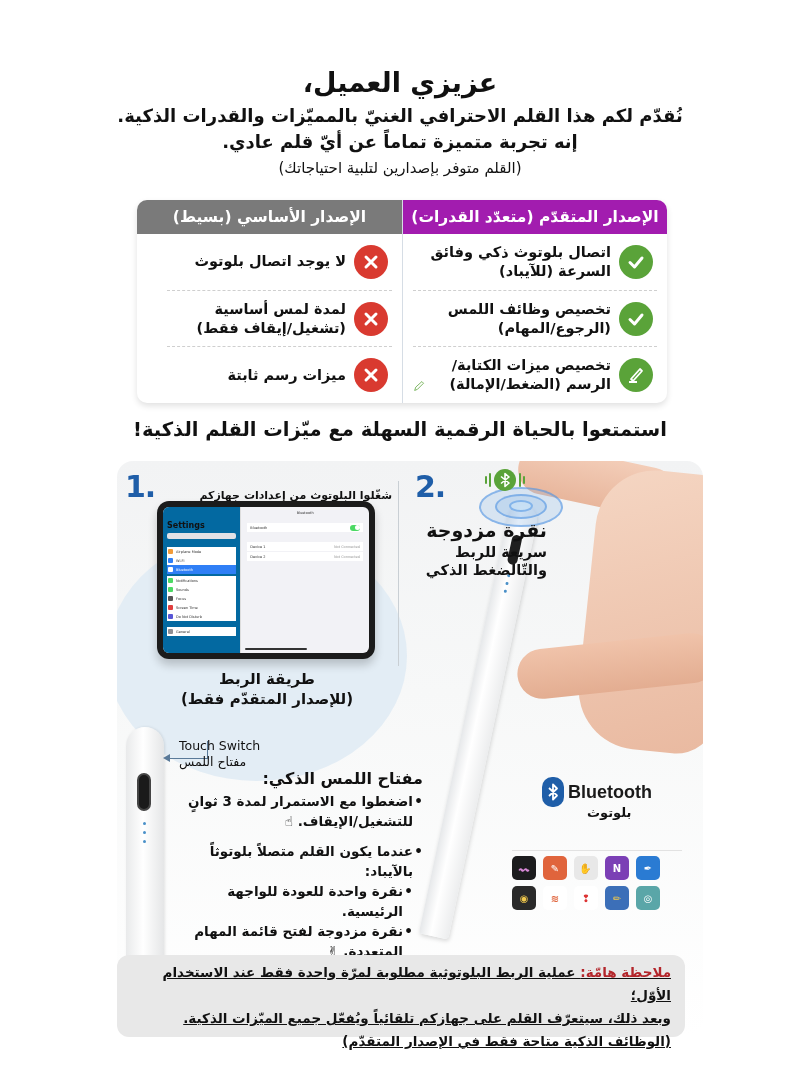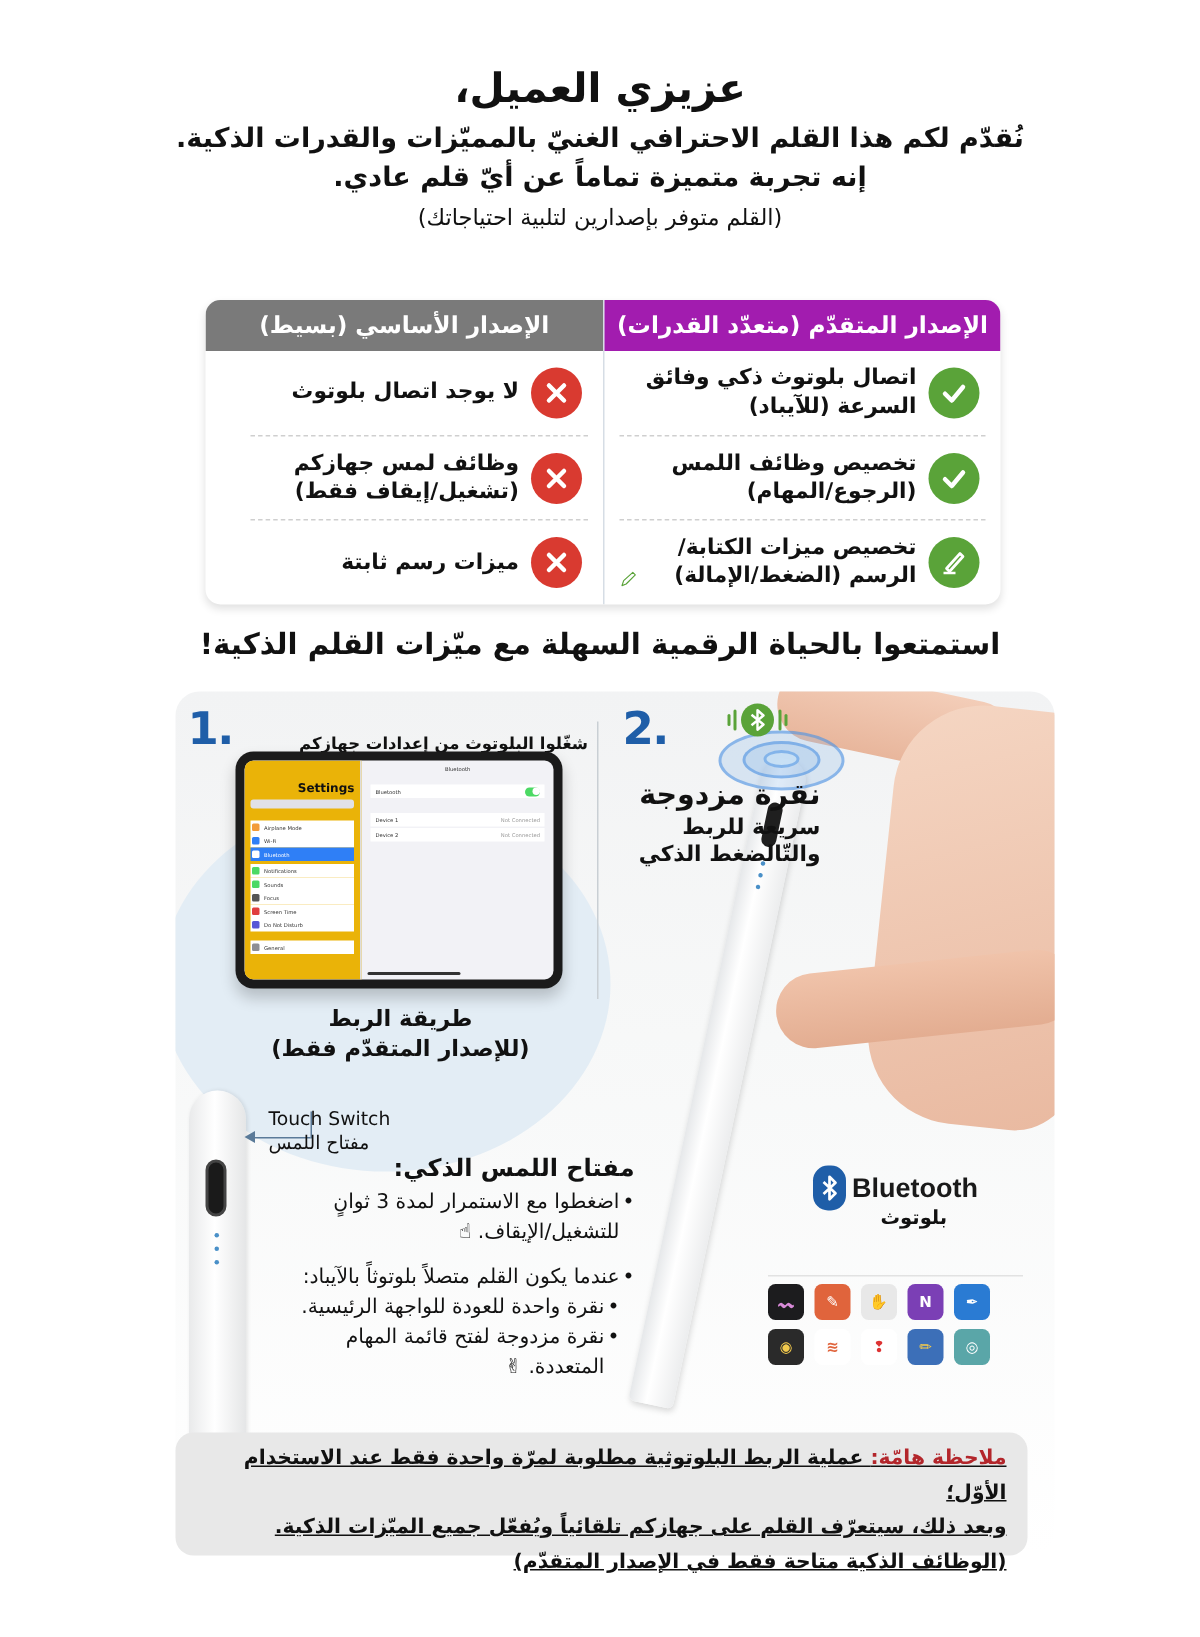--- a/index.html
+++ b/index.html
@@ -1,20 +1,20 @@
 <!DOCTYPE html>
 <html><head>
 <meta charset="utf-8">
 <style>
   * { box-sizing: border-box; margin: 0; padding: 0; }
   html, body { width: 800px; height: 1091px; background: #ffffff; overflow: hidden; }
   body { font-family: "DejaVu Sans", sans-serif; color: #111; position: relative; }
 
   .intro { position: absolute; left: 0; top: 40px; width: 800px; text-align: center; direction: rtl; }
-  .intro .greeting { font-size: 27px; font-weight: bold; line-height: 40px; color: #111; }
+  .intro .greeting { font-size: 27px; font-weight: bold; line-height: 40px; color: #111; margin-top: 23px; }
   .intro .line { font-size: 18px; font-weight: bold; line-height: 26px; color: #111; }
   .intro .sub { font-size: 15px; line-height: 24px; color: #111; margin-top: 1px; }
 
   
   .compare { position: absolute; left: 137px; top: 200px; width: 530px; height: 203px; display: flex; flex-direction: row-reverse; box-shadow: 0 3px 6px rgba(0,0,0,0.12); border-radius: 10px; overflow: hidden; background: #fff; }
   .col { width: 50%; height: 100%; display: flex; flex-direction: column; }
   .col.adv { border-left: 1px solid #d6dde5; }
   .col-head { height: 34px; color: #fff; font-weight: bold; font-size: 15.5px; display: flex; align-items: center; justify-content: center; direction: rtl; text-align: center; }
   .col.adv .col-head { background: #a21caf; }
   .col.basic .col-head { background: #7a7a7a; }
@@ -36,21 +36,21 @@
   .divider-v { position: absolute; left: 281px; top: 20px; width: 1px; height: 185px; background: #c9cfd4; }
 
   .step-num { position: absolute; font-size: 30px; font-weight: bold; color: #1f5ea8; font-family: "DejaVu Sans", sans-serif; letter-spacing: -1px; }
   .step1-num { left: 8px; top: 8px; }
   .step2-num { left: 298px; top: 8px; }
   .step1-title { position: absolute; left: 55px; top: 28px; width: 220px; direction: rtl; font-size: 11px; font-weight: bold; color: #111; }
 
   
   .ipad { position: absolute; left: 40px; top: 40px; width: 218px; height: 158px; border-radius: 12px; background: #1b1b1b; padding: 6px; box-shadow: 0 6px 10px rgba(0,0,0,0.2); }
   .ipad-screen { width: 100%; height: 100%; background: #f2f2f6; border-radius: 6px; display: flex; overflow: hidden; position: relative; }
-  .ip-side { width: 38%; background: #eab308; border-right: 1px solid #ddd; padding: 14px 4px 0 4px; text-align: right; }
+  .ip-side { width: 38%; background: #0369a1; border-right: 1px solid #ddd; padding: 14px 4px 0 4px; }
   .ip-side .ip-title { font-size: 8px; font-weight: bold; color: #111; margin-bottom: 3px; }
   .ip-search { height: 6px; background: #e1e1e6; border-radius: 2px; margin-bottom: 8px; }
   .ip-item { height: 9px; display: flex; align-items: center; gap: 3px; font-size: 3.5px; color: #333; padding-left: 1px; background: #fff; }
   .ip-item.active { background: #2f7ff6; color: #fff; }
   .ip-ico { width: 5px; height: 5px; border-radius: 1px; }
   .ip-main { flex: 1; padding: 4px 6px; }
   .ip-head { font-size: 3.5px; text-align: center; color: #333; margin-bottom: 8px; }
   .ip-row { height: 9px; background: #fff; display: flex; align-items: center; justify-content: space-between; font-size: 3.5px; color: #333; padding: 0 3px; margin-bottom: 1px; }
   .ip-toggle { width: 10px; height: 6px; border-radius: 3px; background: #4cd964; position: relative; }
   .ip-toggle::after { content: ""; position: absolute; right: 0.5px; top: 0.5px; width: 5px; height: 5px; border-radius: 50%; background: #fff; }
@@ -95,21 +95,21 @@
   .callout-line { position: absolute; left: 52px; top: 297px; width: 38px; height: 1px; background: #5a7a99; }
   .callout-vert { position: absolute; left: 90px; top: 280px; width: 1px; height: 18px; background: #5a7a99; }
   .callout-arrow { position: absolute; left: 46px; top: 293px; width: 0; height: 0; border-top: 4px solid transparent; border-bottom: 4px solid transparent; border-right: 7px solid #5a7a99; }
   .touch-label { position: absolute; left: 62px; top: 278px; font-size: 12.5px; color: #111; font-family: "DejaVu Sans", sans-serif; line-height: 16px; }
   .touch-label .en { display: block; }
   .touch-label .ar { display: block; direction: rtl; text-align: left; }
 
   .smart-switch { position: absolute; left: 70px; top: 306px; width: 236px; direction: rtl; text-align: right; }
   .smart-switch .ss-title { font-size: 16px; font-weight: bold; color: #111; line-height: 24px; }
   .smart-switch ul { list-style: none; }
-  .smart-switch li { font-size: 13.5px; font-weight: normal; color: #111; line-height: 20px; position: relative; padding-right: 10px; }
+  .smart-switch li { font-size: 13.5px; font-weight: bold; color: #111; line-height: 20px; position: relative; padding-right: 10px; }
   .smart-switch li::before { content: "•"; position: absolute; right: 0; top: 0; }
   .smart-switch li.sub { padding-right: 20px; }
   .smart-switch li.sub::before { right: 10px; }
   .smart-switch li.gap { margin-top: 10px; }
 
   
   .note { position: absolute; left: 117px; top: 955px; width: 568px; height: 82px; border-radius: 12px; background: #e8e8e8; direction: rtl; text-align: right; padding: 6px 14px; font-size: 13.5px; font-weight: bold; line-height: 23px; color: #111; text-decoration: underline; }
   .note .note-label { color: #b3262b; }
 </style>
 </head>
@@ -166,21 +166,21 @@
             </svg>
         </span>
         <span class="row-text">لا يوجد اتصال بلوتوث</span>
       </div>
       <div class="row">
         <span class="badge no">
           <svg width="18" height="18" viewBox="0 0 18 18">
               <path d="M4 4 L14 14 M14 4 L4 14" stroke="#fff" stroke-width="3" stroke-linecap="round"></path>
             </svg>
         </span>
-        <span class="row-text">وظائف لمس جهازكم (تشغيل/إيقاف فقط)</span>
+        <span class="row-text">لمدة لمس أساسية (تشغيل/إيقاف فقط)</span>
       </div>
       <div class="row">
         <span class="badge no">
           <svg width="18" height="18" viewBox="0 0 18 18">
               <path d="M4 4 L14 14 M14 4 L4 14" stroke="#fff" stroke-width="3" stroke-linecap="round"></path>
             </svg>
         </span>
         <span class="row-text">ميزات رسم ثابتة</span>
       </div>
     </div>

